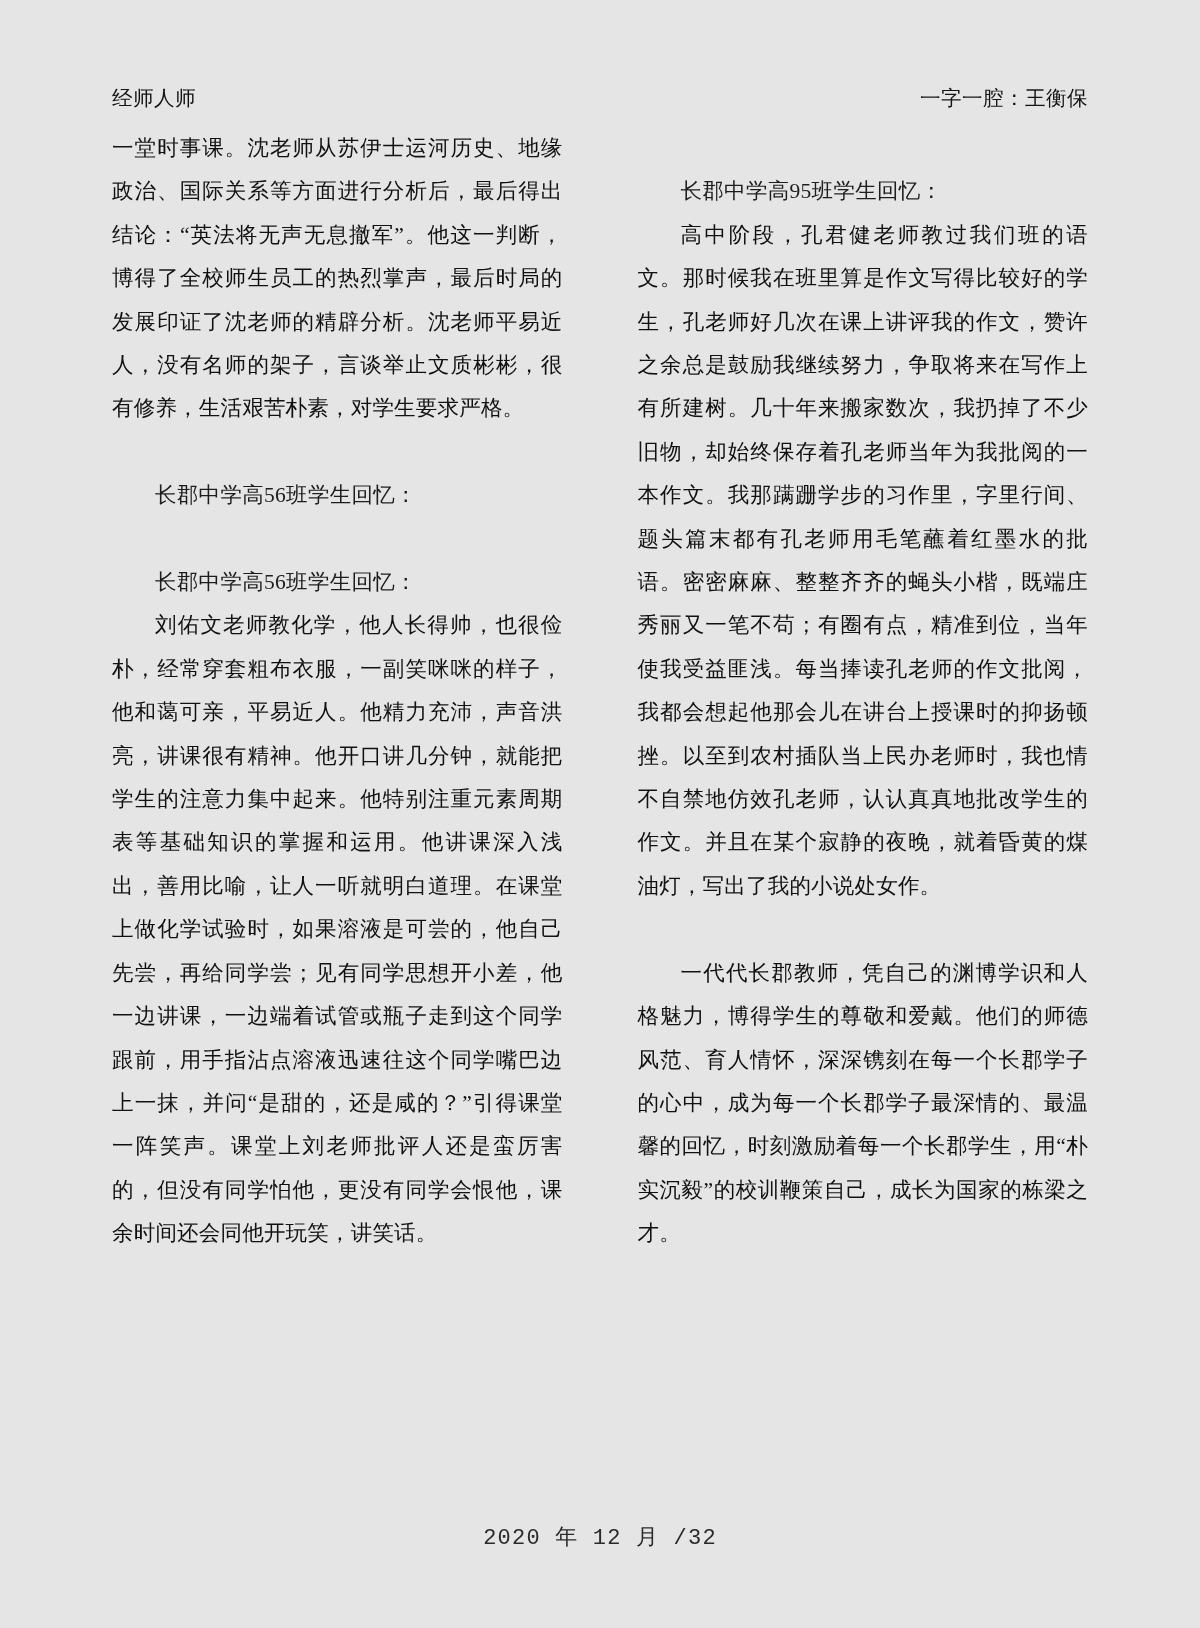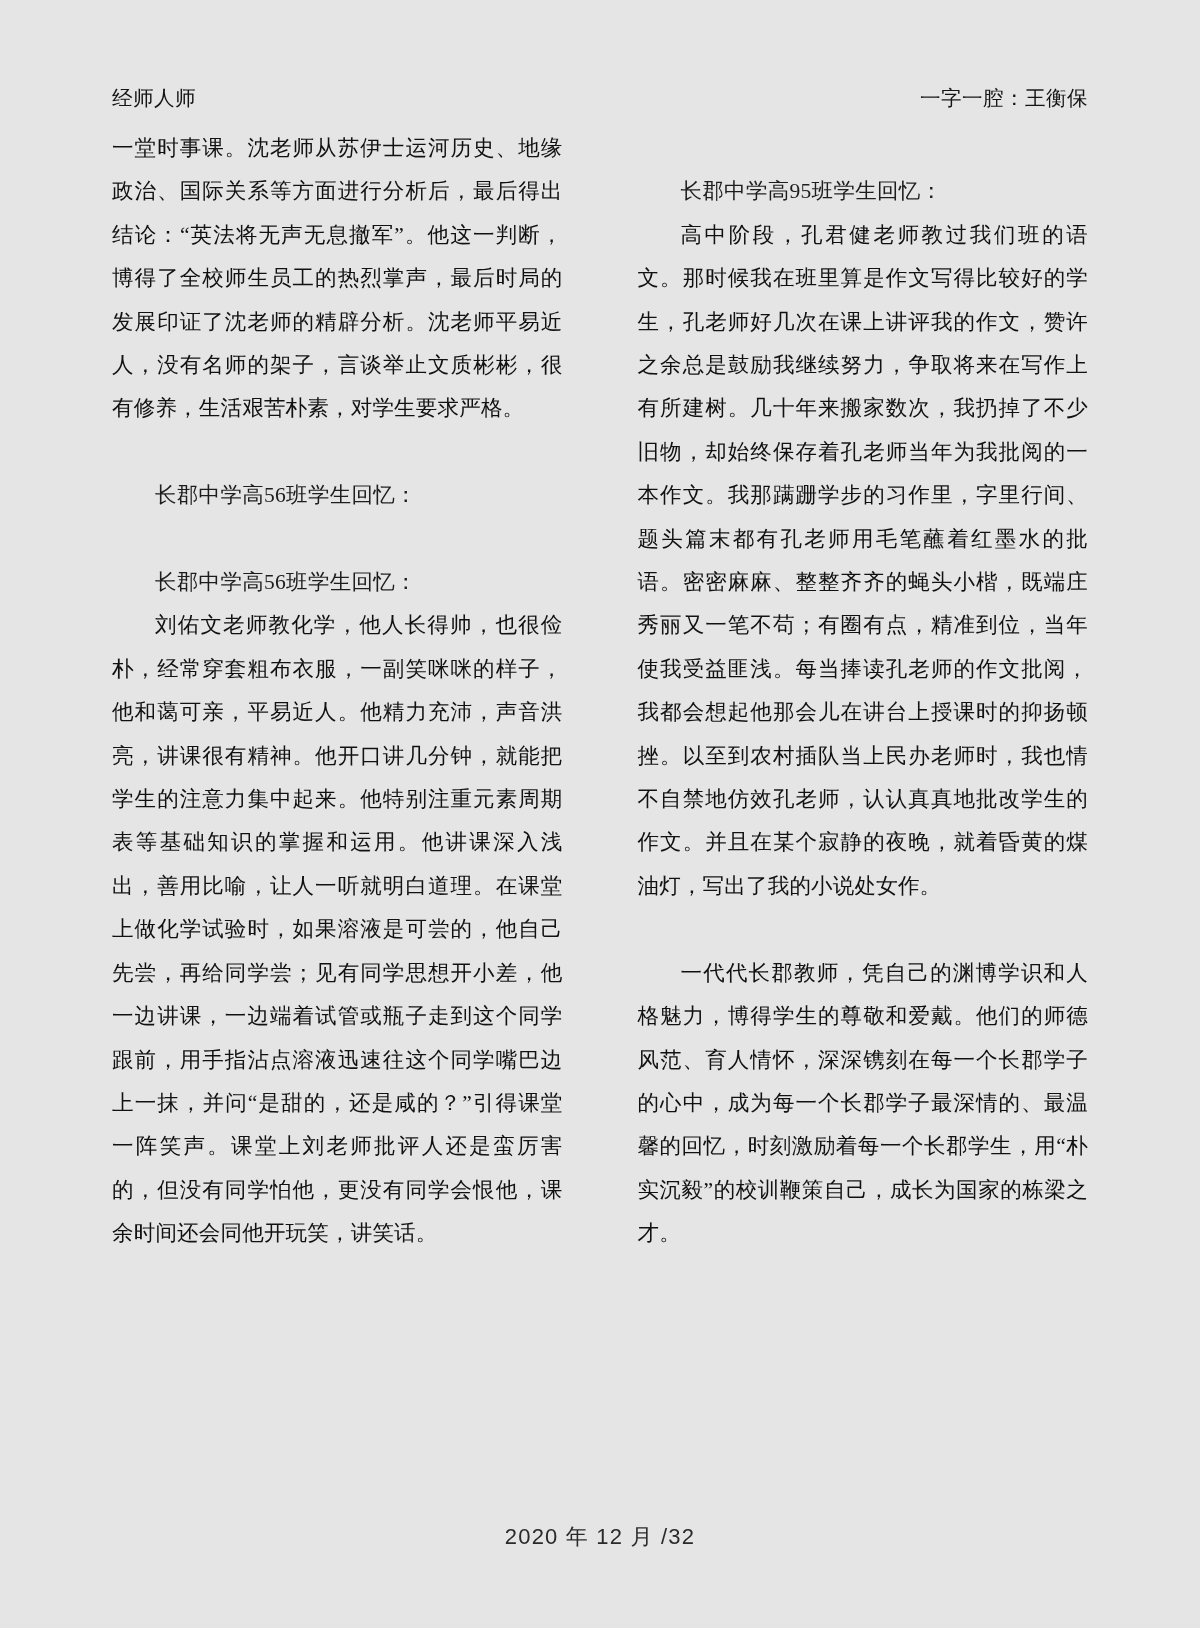--- a/index.html
+++ b/index.html
@@ -91,21 +91,21 @@
   }
   
   .footer {
     position: absolute;
     left: 0;
     right: 0;
     bottom: 76px;
     text-align: center;
   }
   .footer-text {
-    font-family: Liberation Sans, sans-serif;
+    font-family: Liberation Mono, monospace;
     font-size: 22px;
     color: #2a2a2a;
     letter-spacing: 1.2px;
   }
 </style>
 </head>
 <body>
 
 <div class="page">
 

